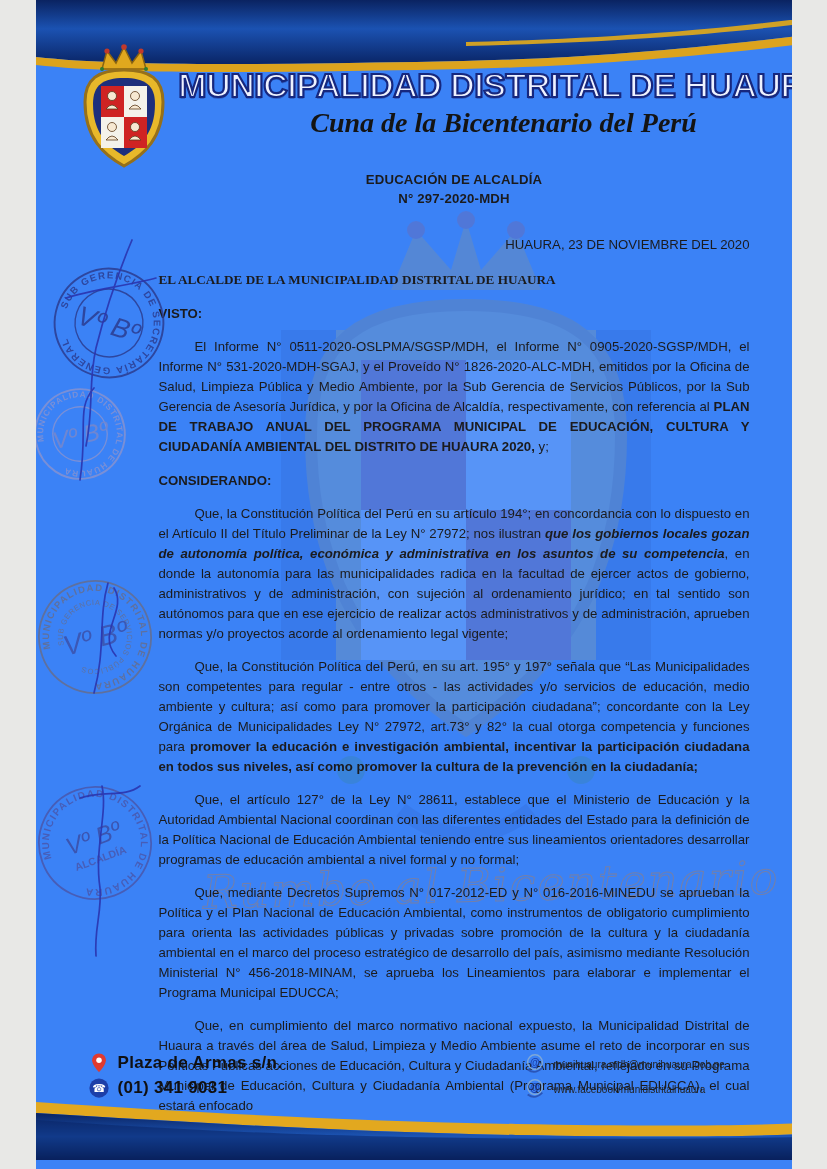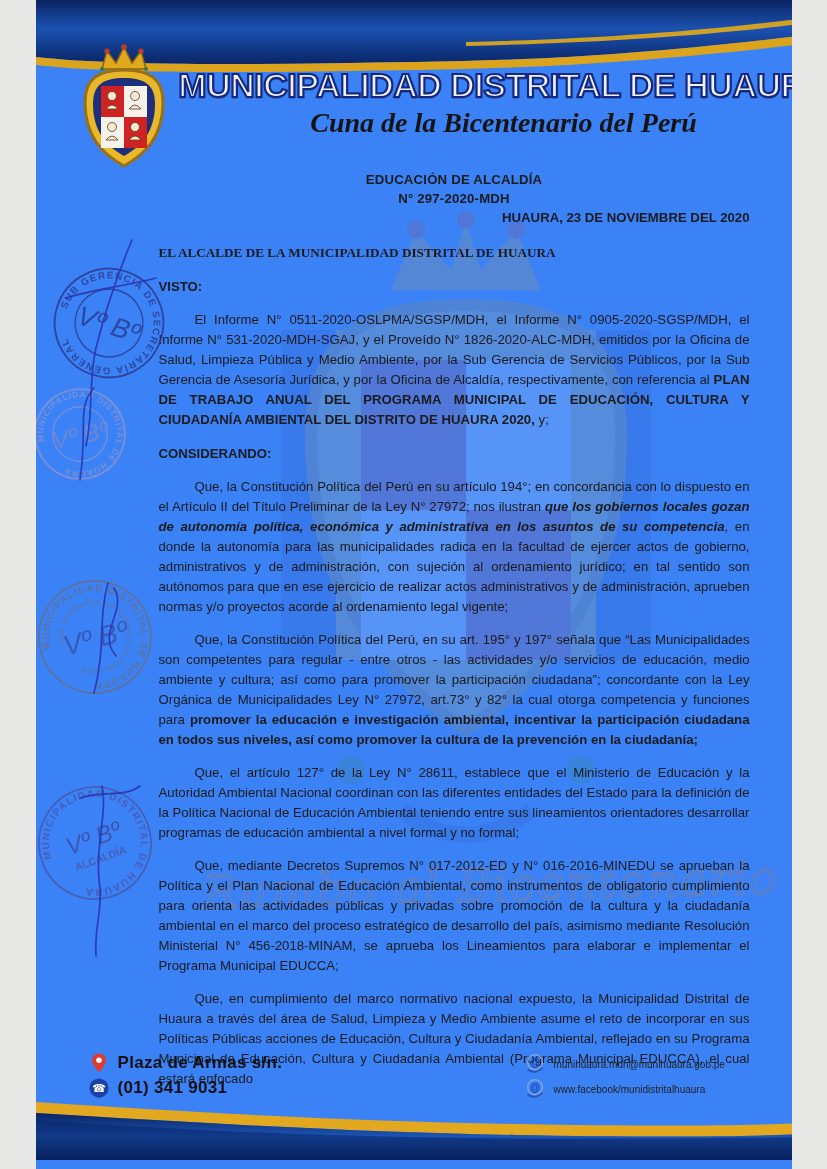--- a/index.html
+++ b/index.html
@@ -22,21 +22,21 @@
   
   .wm-crest{position:absolute;left:205px;top:210px;width:450px;height:700px;opacity:.14;pointer-events:none;}
   .wm-script{position:absolute;left:135px;top:858px;width:640px;text-align:center;
              font-family:"DejaVu Serif",serif;font-style:italic;font-size:46px;letter-spacing:2px;
              color:transparent;-webkit-text-stroke:1px rgba(160,125,110,.55);
              transform:rotate(-1.5deg);pointer-events:none;white-space:nowrap;}
 
   
   .doc{position:absolute;left:123px;top:170px;width:591px;font-size:13.2px;line-height:20px;}
   .doc-heading{text-align:center;font-weight:bold;line-height:19px;letter-spacing:.2px;}
-  .dateline{text-align:right;font-weight:bold;margin-top:0;}
+  .dateline{text-align:right;font-weight:normal;margin-top:27px;}
   .addressee{font-weight:bold;margin-top:15px;font-family:Liberation Serif, serif;}
   .label{font-weight:bold;margin-top:14px;}
   .para{text-align:justify;text-indent:36px;margin-top:13px;}
   .para span.b{font-weight:bold;}
   .para span.i{font-style:italic;}
   .para span.u{}
 
   
   .stamp{position:absolute;pointer-events:none;}
   .stamp svg text{font-family:"Liberation Sans",sans-serif;}

